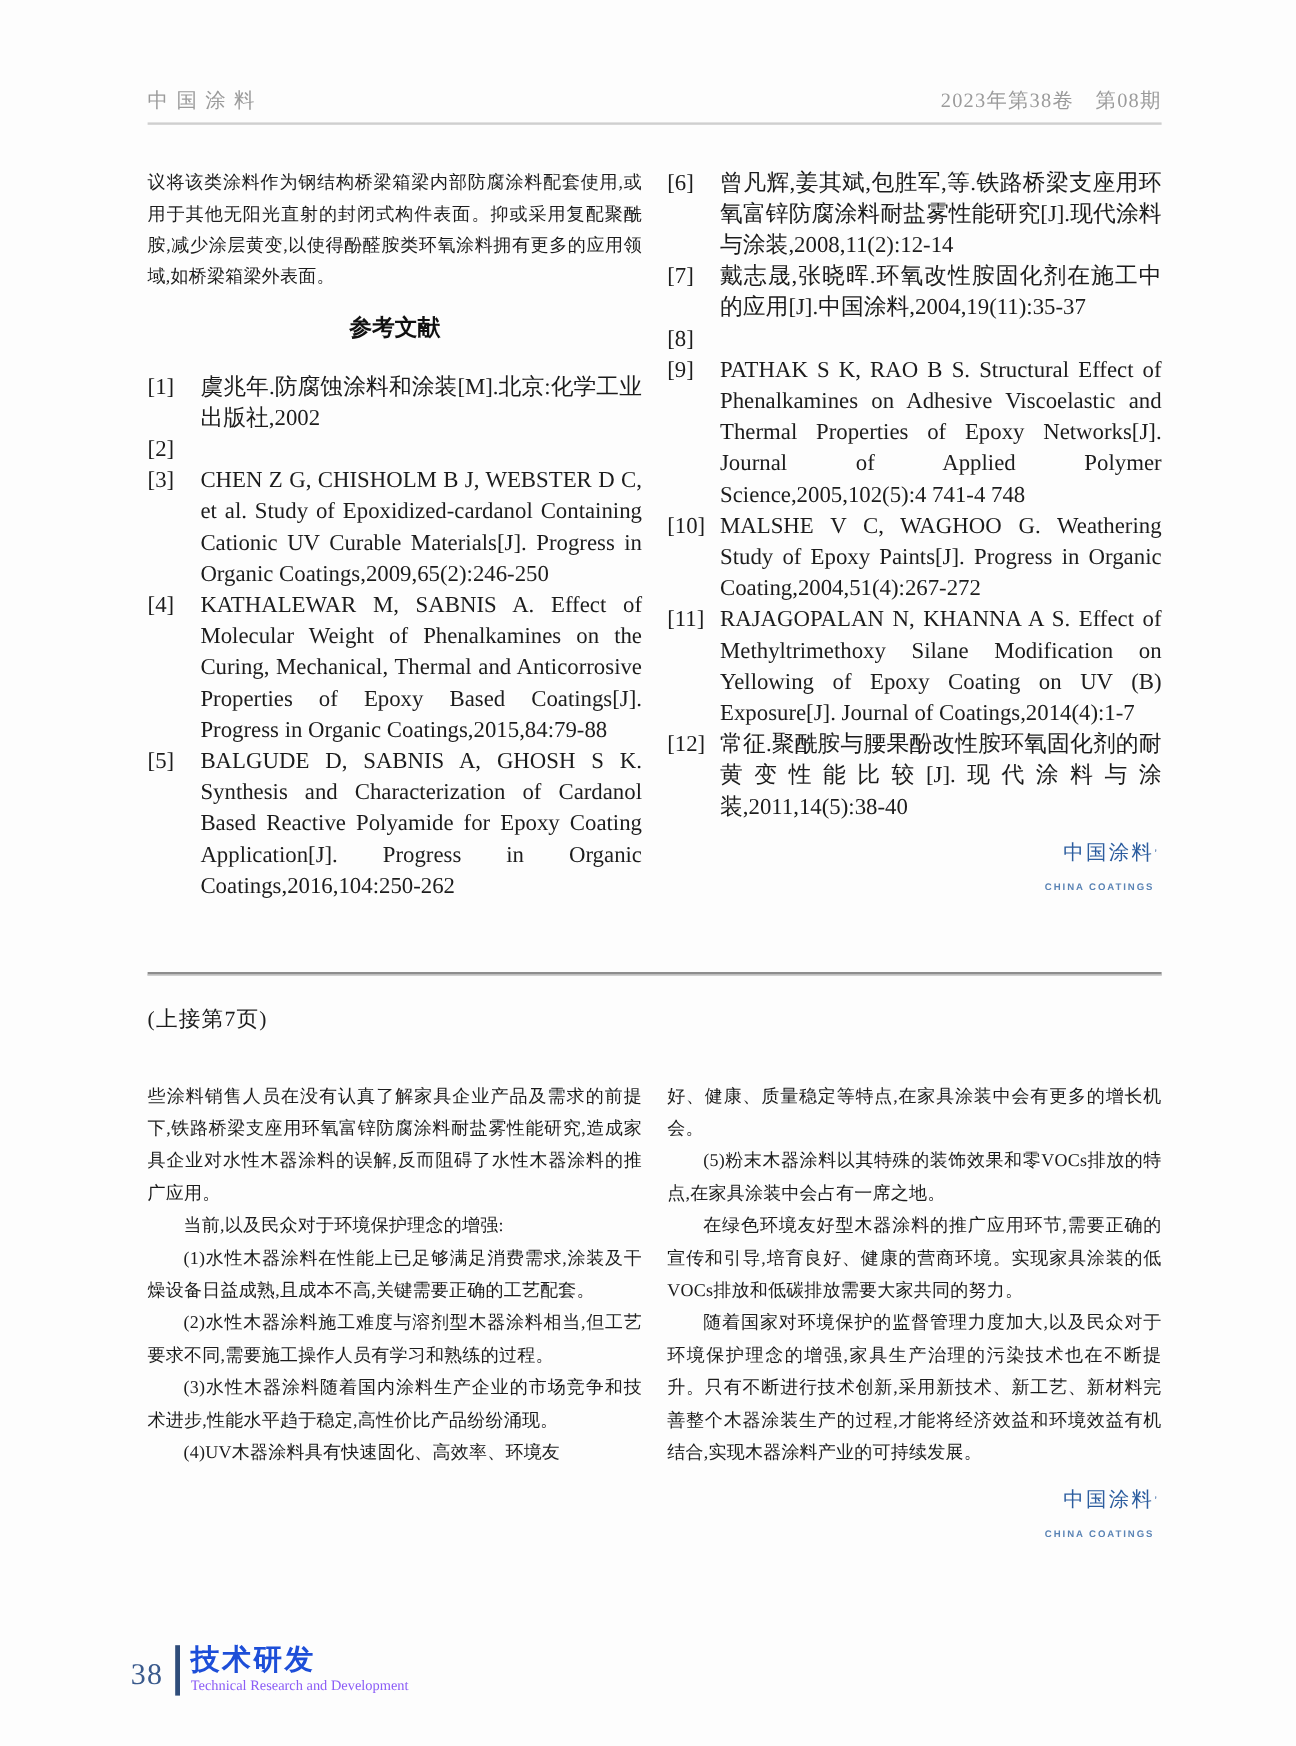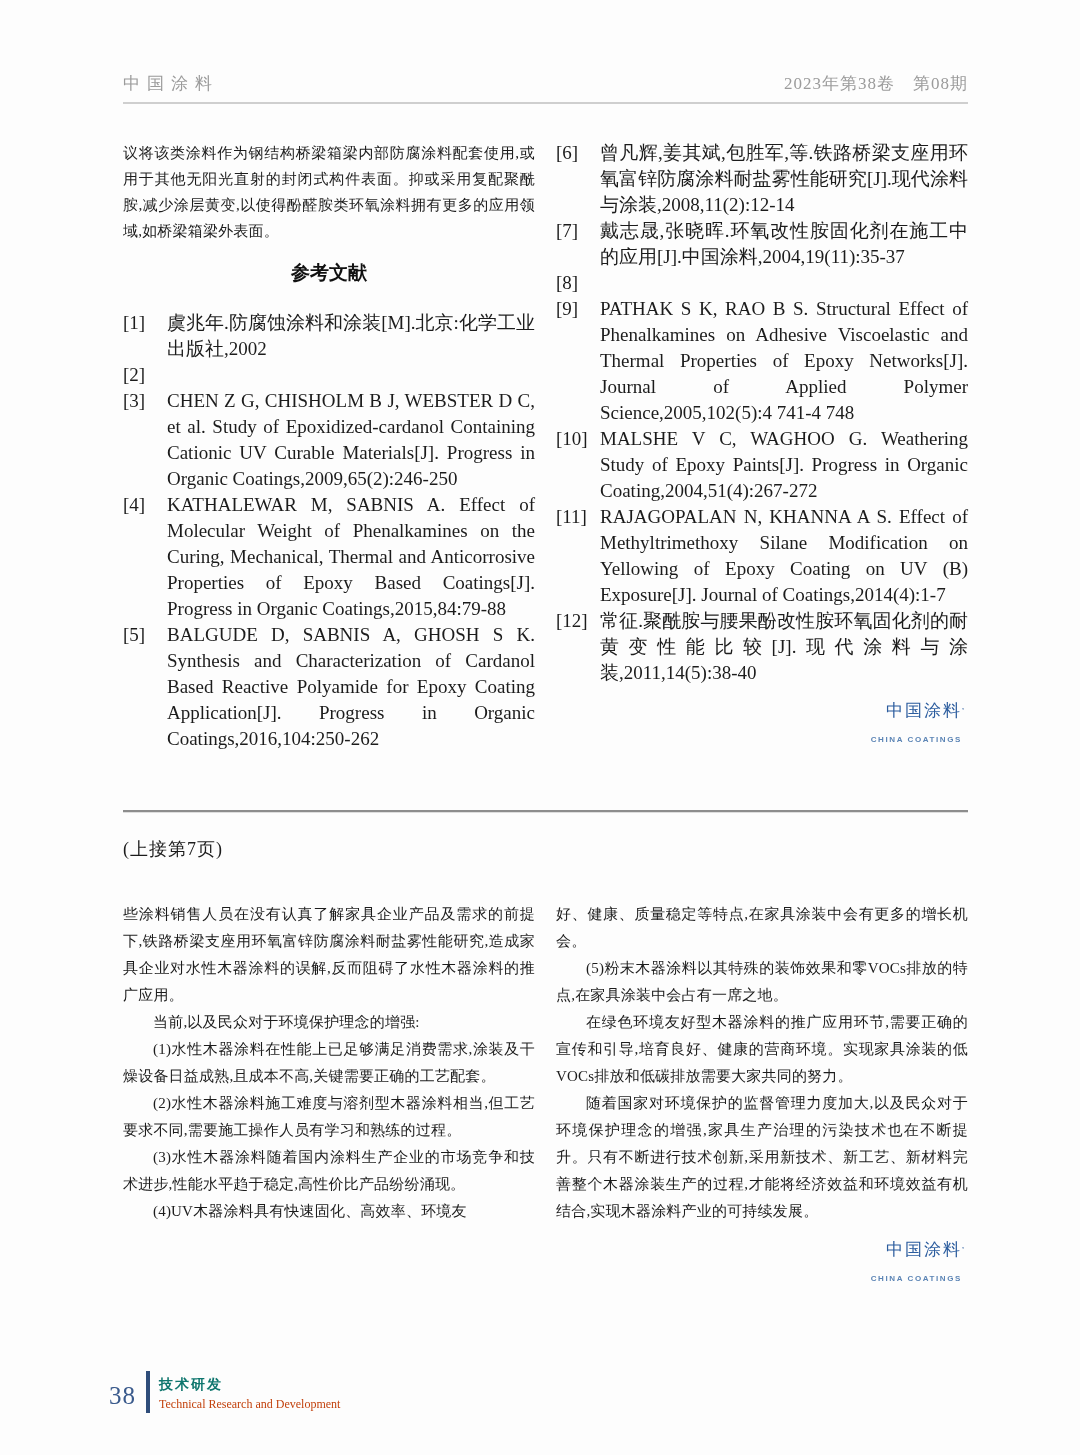--- a/index.html
+++ b/index.html
@@ -95,29 +95,29 @@
   .page-num {
     font-size: 25px;
     color: #3a5a8c;
     letter-spacing: 1px;
     margin-right: 10px;
     padding-top: 8px;
   }
   .ftr-bar { width: 4px; height: 42px; background: #2f4d7a; margin-right: 9px; }
   .ftr-cn {
     font-family: "Liberation Sans", "DejaVu Sans", sans-serif;
-    font-size: 14px;
+    font-size: 24px;
     font-weight: bold;
-    color: #0f766e;
+    color: #1d4ed8;
     letter-spacing: 2px;
     line-height: 24px;
   }
   .ftr-en {
     font-size: 12px;
-    color: #c2410c;
+    color: #8b5cf6;
     line-height: 16px;
   }
 </style>
 </head>
 <body>
 
 <div class="page">
   <div class="content">
 
     <div class="hdr">

